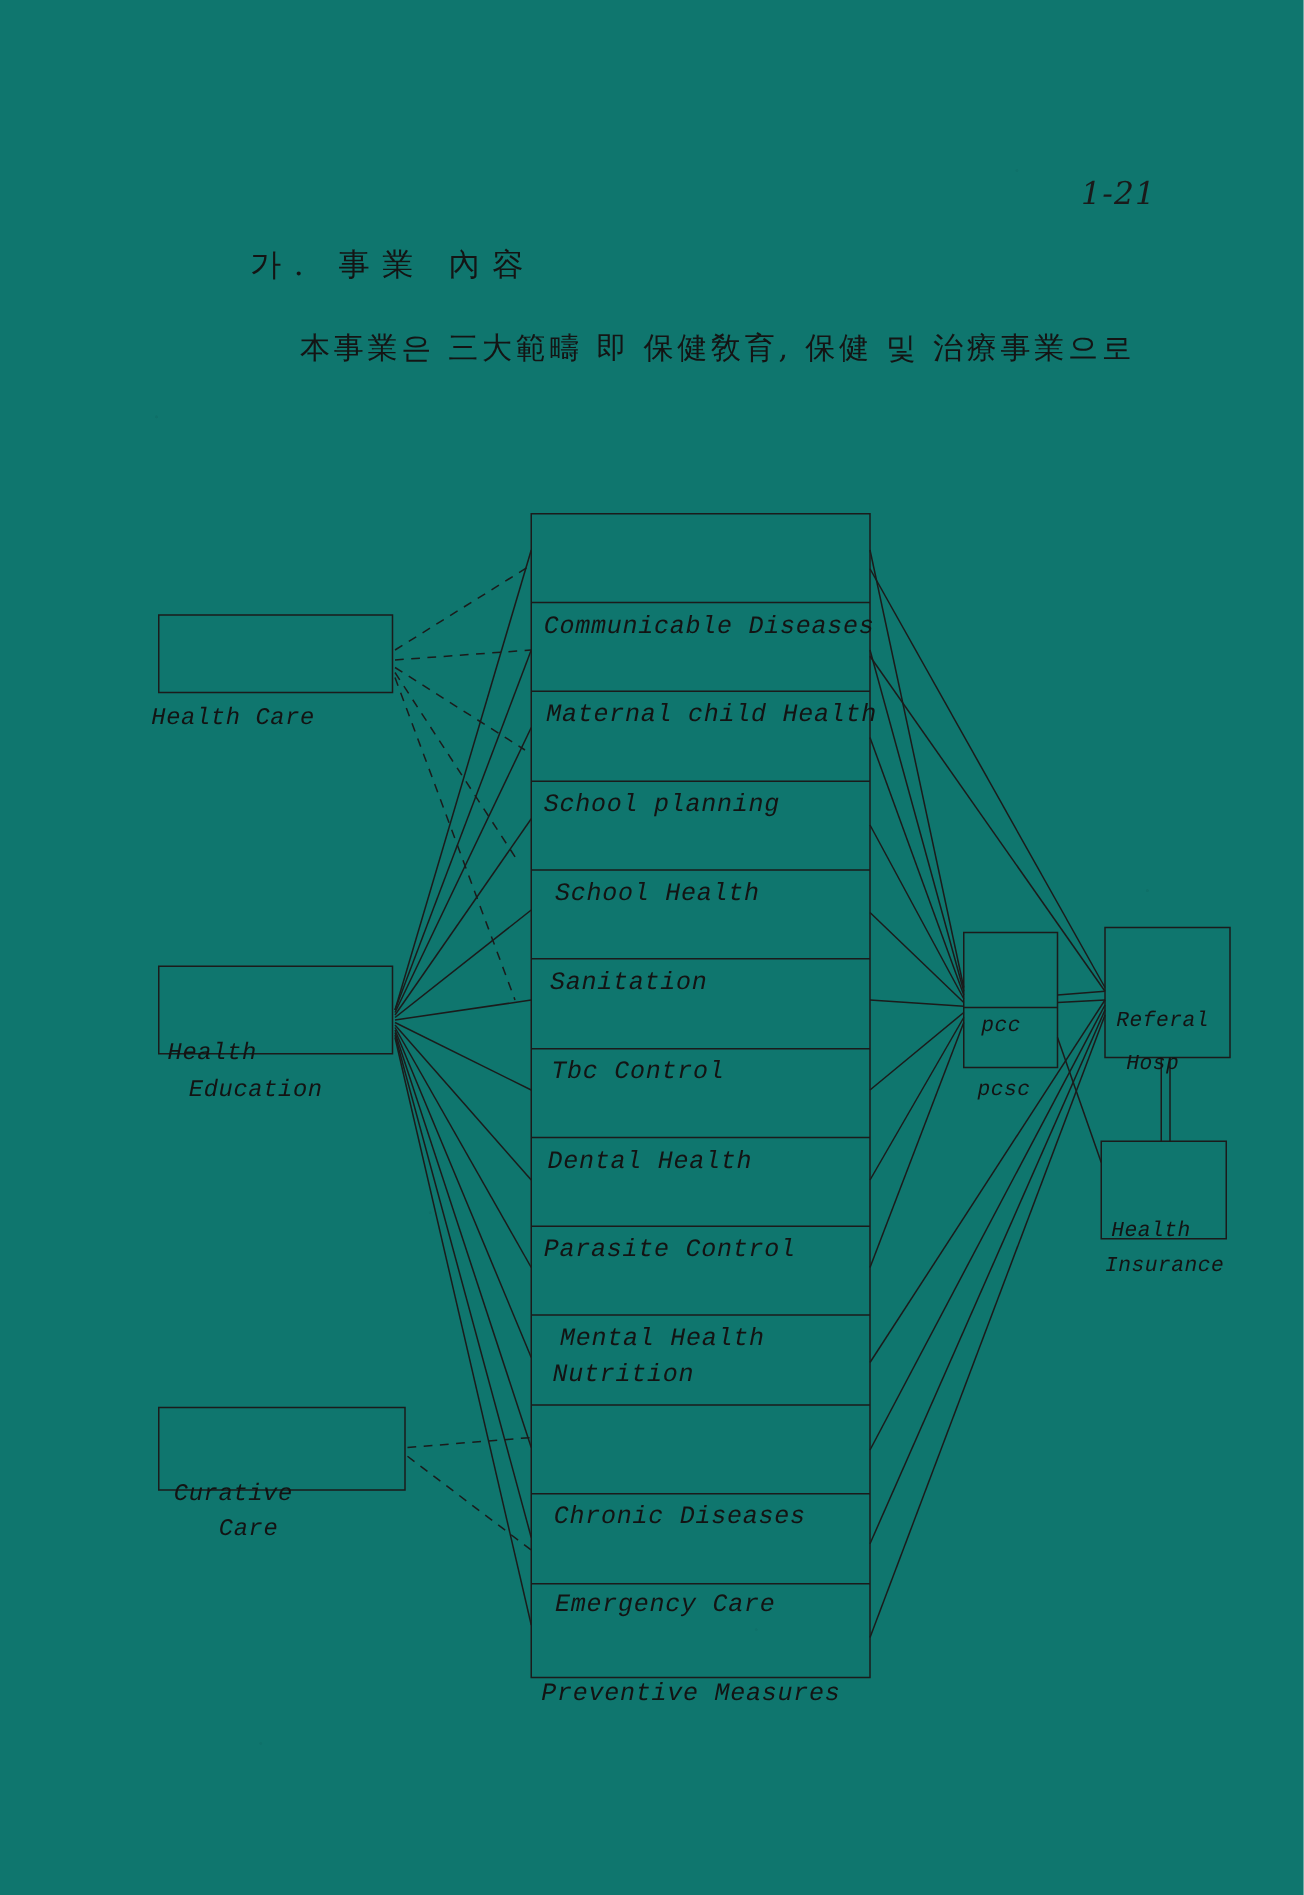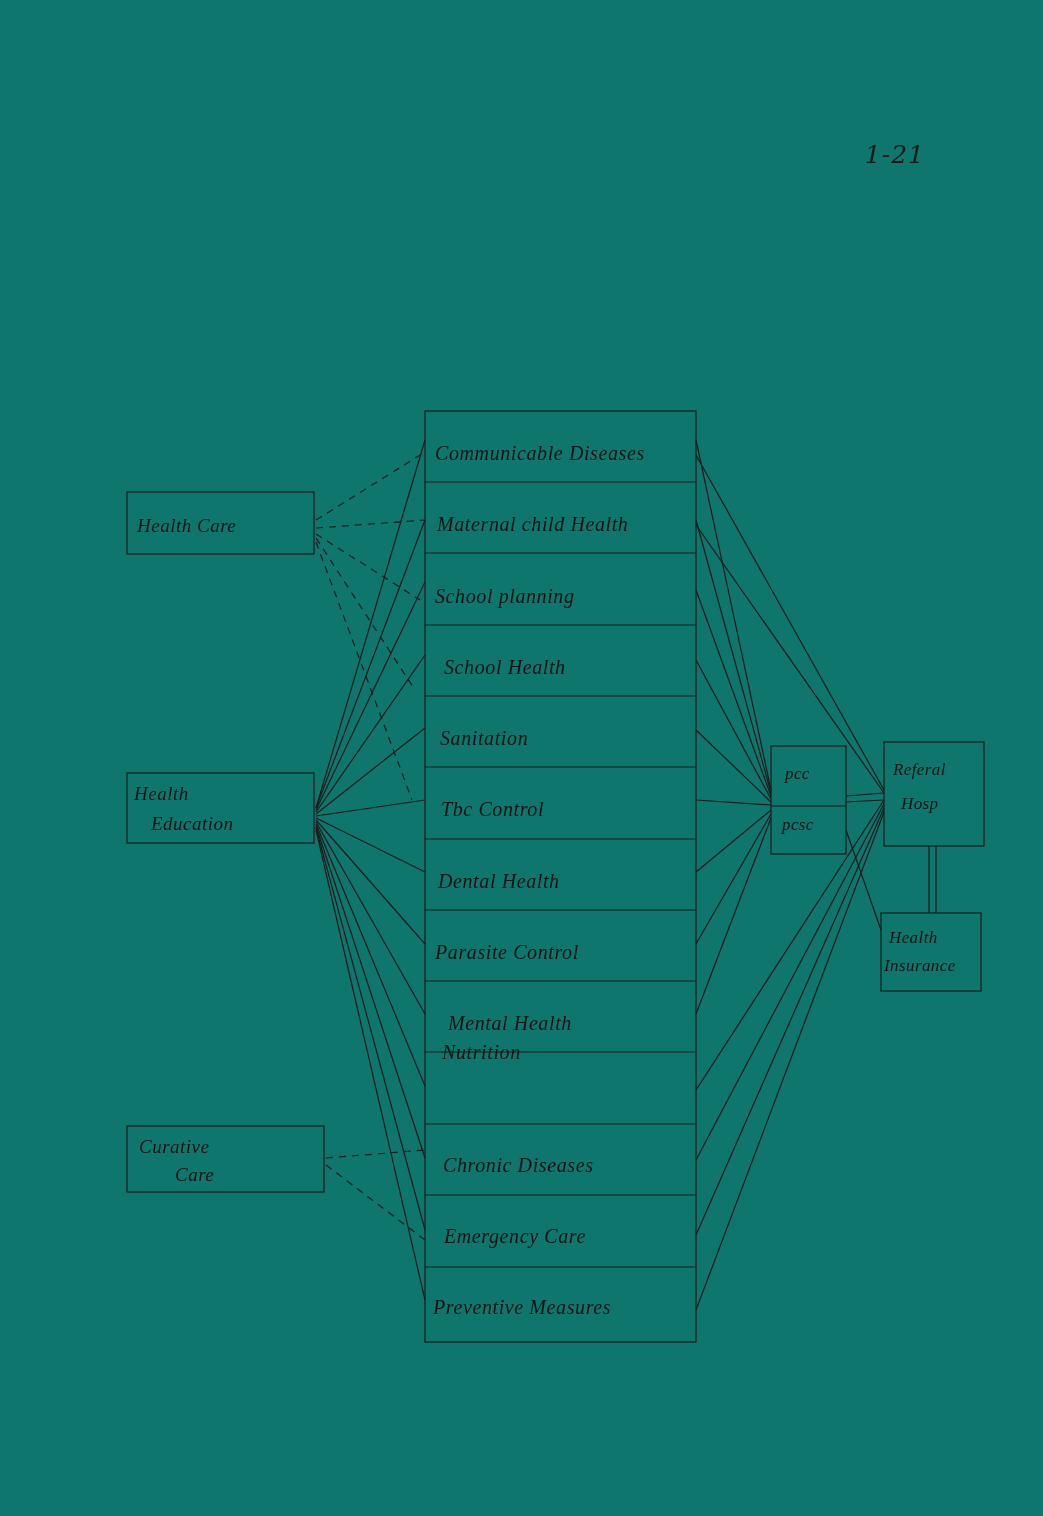--- a/index.html
+++ b/index.html
@@ -78,25 +78,26 @@
   #diagram {
     position: absolute;
     left: 0;
     top: 0;
     width: 1043px;
     height: 1516px;
   }
 
   .node-label {
     position: absolute;
-    font-family: Liberation Serif, serif;
+    font-family: Liberation Mono, monospace;
     font-style: italic;
     color: #131313;
     white-space: nowrap;
     pointer-events: none;
+    margin-top: 48px;
   }
   .center-item-label {
     font-size: 20px;
     letter-spacing: 0.6px;
   }
   .side-label {
     font-size: 19px;
     letter-spacing: 0.5px;
     line-height: 1.5;
   }
@@ -106,20 +107,22 @@
     line-height: 1.5;
   }
 </style>
 </head>
 <body>
 
 <div id="page">
 
   <div id="page-number" class="hand">1-21</div>
 
+  <div id="heading-label" class="korean-line">가. 事業 內容</div>
+  <div id="body-line-1" class="korean-line">本事業은  三大範疇   即  保健敎育, 保健 및  治療事業으로</div>
 
   <svg id="diagram" viewBox="0 0 1043 1516">
     <g stroke="#1b1b1b" fill="none" stroke-width="1.2">
 
       <rect x="425" y="411" width="271" height="931"></rect>
 
       <line x1="425" y1="482" x2="696" y2="482"></line>
       <line x1="425" y1="553" x2="696" y2="553"></line>
       <line x1="425" y1="625" x2="696" y2="625"></line>
       <line x1="425" y1="696" x2="696" y2="696"></line>
@@ -208,21 +211,21 @@
   <div class="node-label center-item-label" style="left:440px; top:727px;">Sanitation</div>
   <div class="node-label center-item-label" style="left:441px; top:798px;">Tbc   Control</div>
   <div class="node-label center-item-label" style="left:438px; top:870px;">Dental   Health</div>
   <div class="node-label center-item-label" style="left:435px; top:941px;">Parasite Control</div>
   <div class="node-label center-item-label" style="left:448px; top:1012px;">Mental  Health</div>
   <div class="node-label center-item-label" style="left:442px; top:1041px;text-align:right;">Nutrition</div>
   <div class="node-label center-item-label" style="left:443px; top:1154px;">Chronic  Diseases</div>
   <div class="node-label center-item-label" style="left:444px; top:1225px;">Emergency  Care</div>
   <div class="node-label center-item-label" style="left:433px; top:1296px;">Preventive Measures</div>
 
-  <div class="node-label side-label" style="left:137px; top:512px;">Health  Care</div>
+  <div class="node-label side-label" style="left:121px; top:512px;">Health  Care</div>
 
   <div class="node-label side-label" style="left:134px; top:780px;">Health</div>
   <div class="node-label side-label" style="left:151px; top:810px;">Education</div>
 
   <div class="node-label side-label" style="left:139px; top:1133px;">Curative</div>
   <div class="node-label side-label" style="left:175px; top:1161px;">Care</div>
 
   <div class="node-label small-label" style="left:785px; top:761px;">pcc</div>
   <div class="node-label small-label" style="left:782px; top:812px;">pcsc</div>
 

